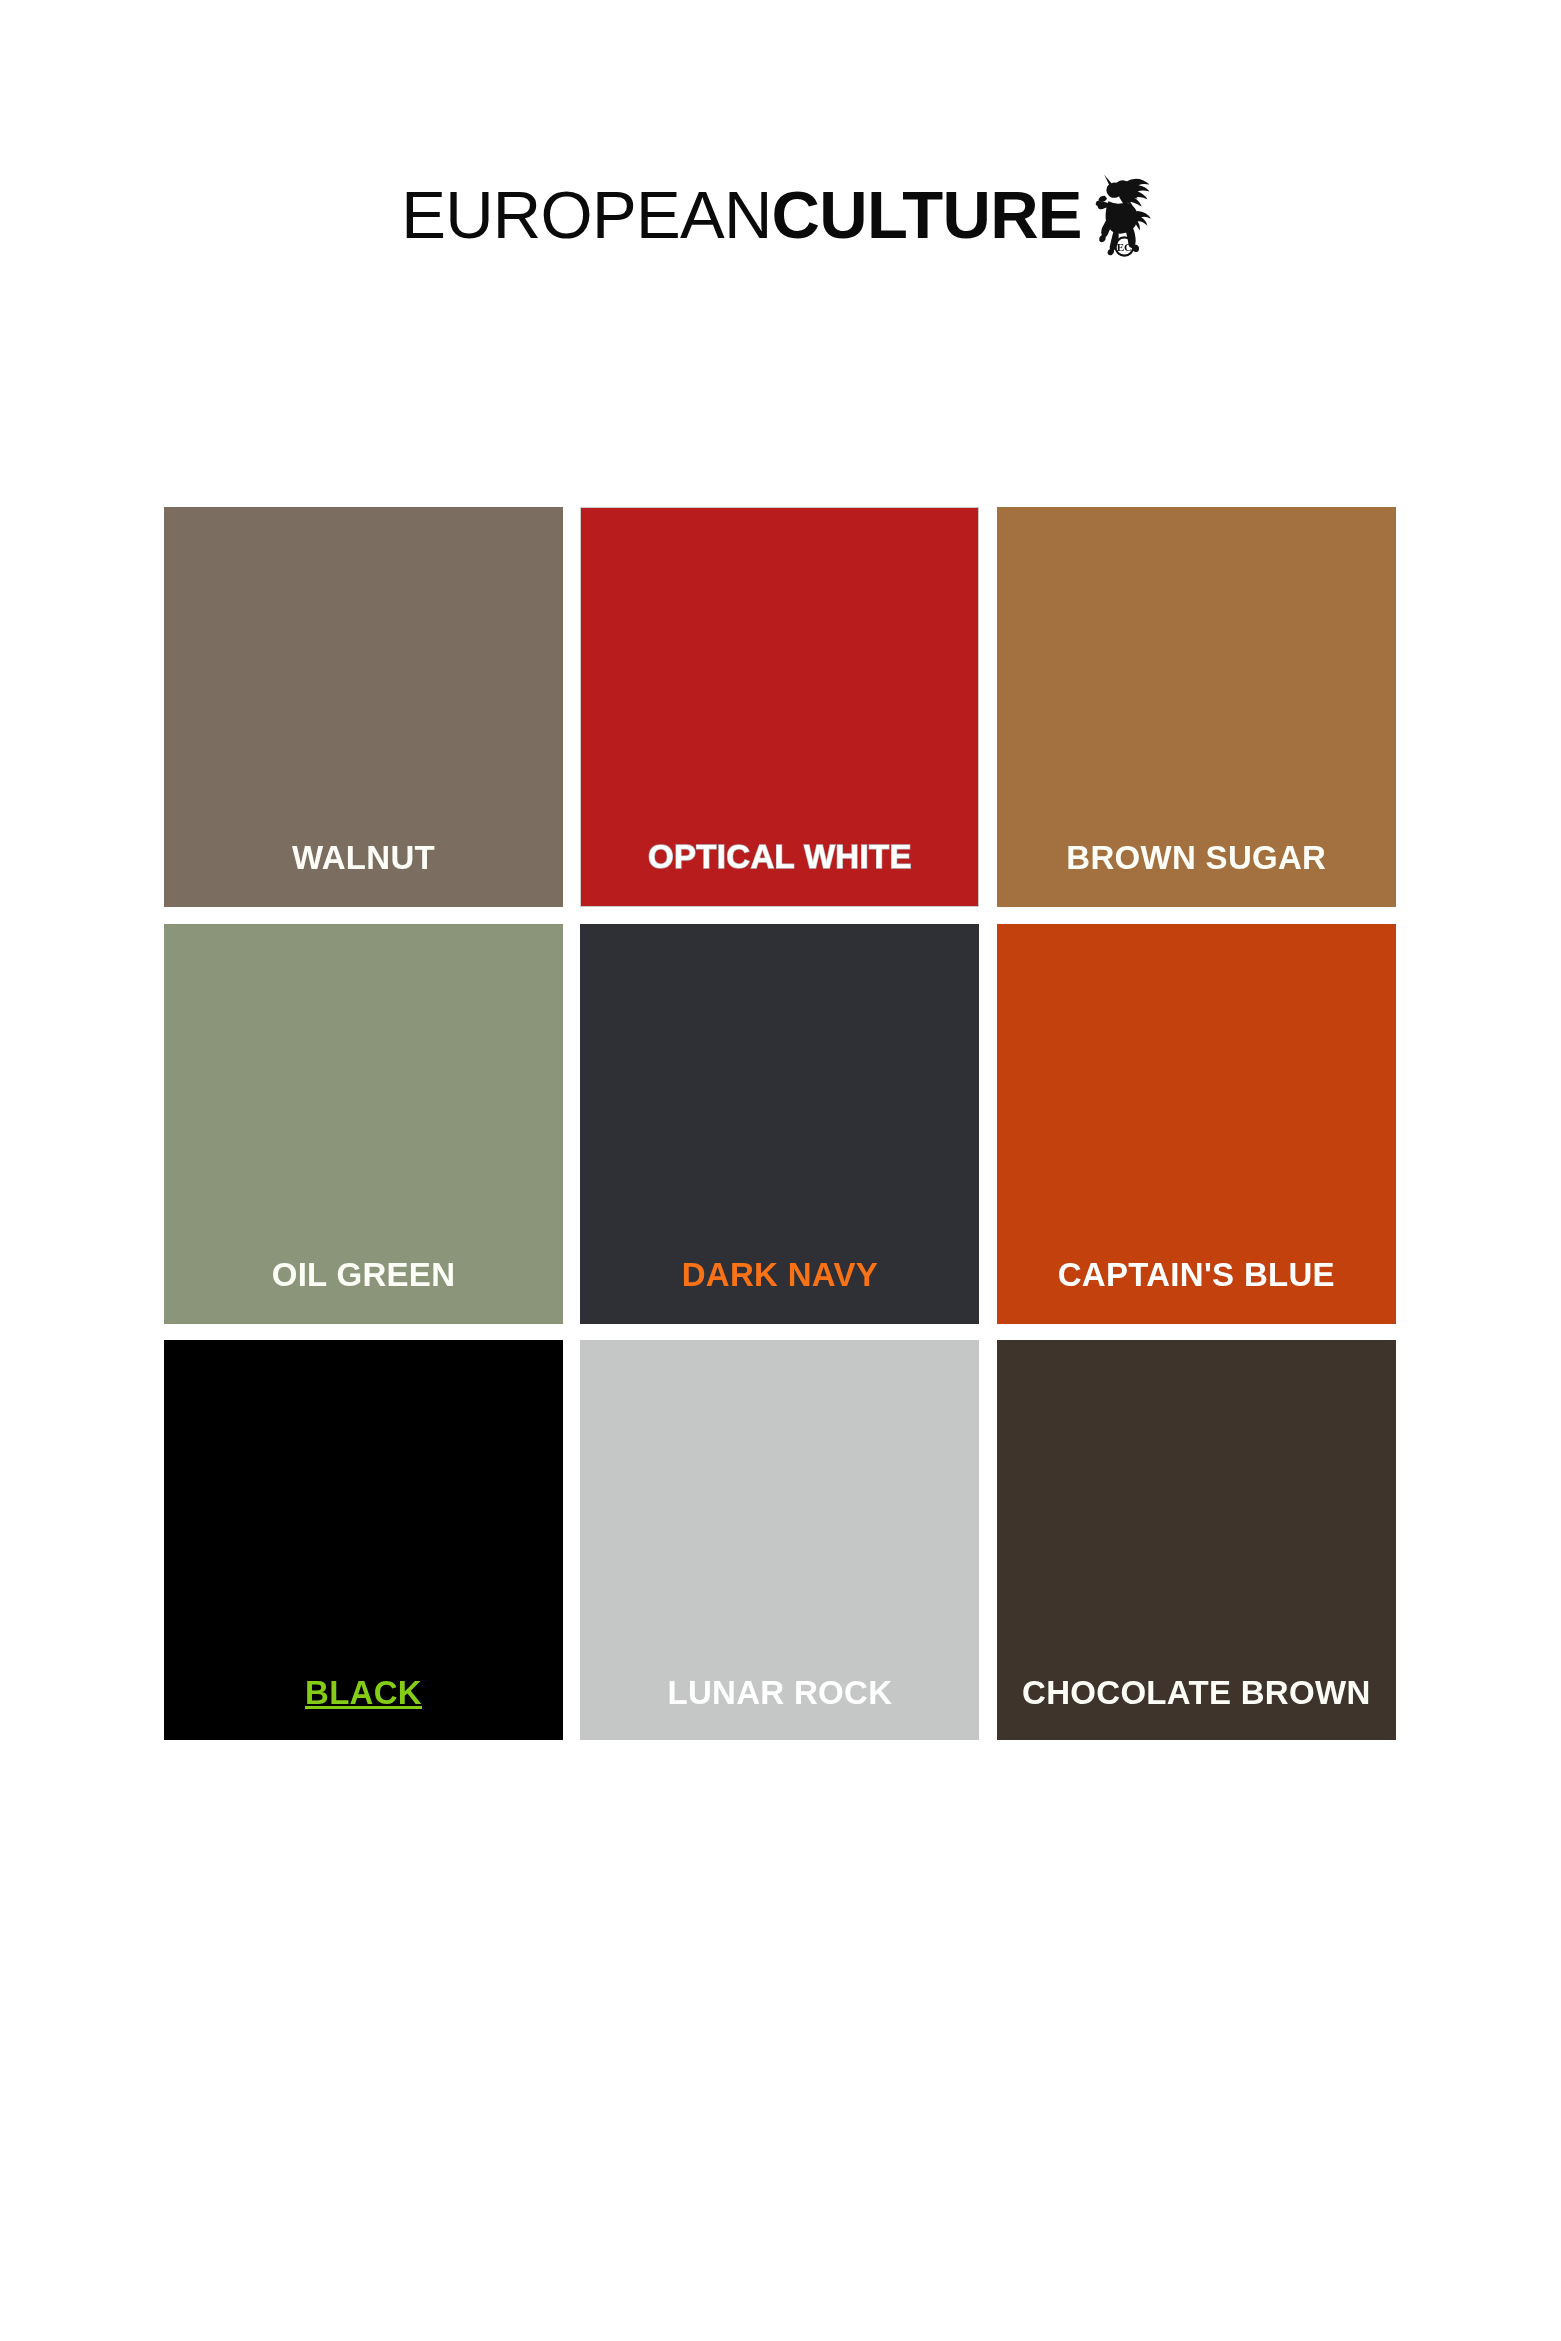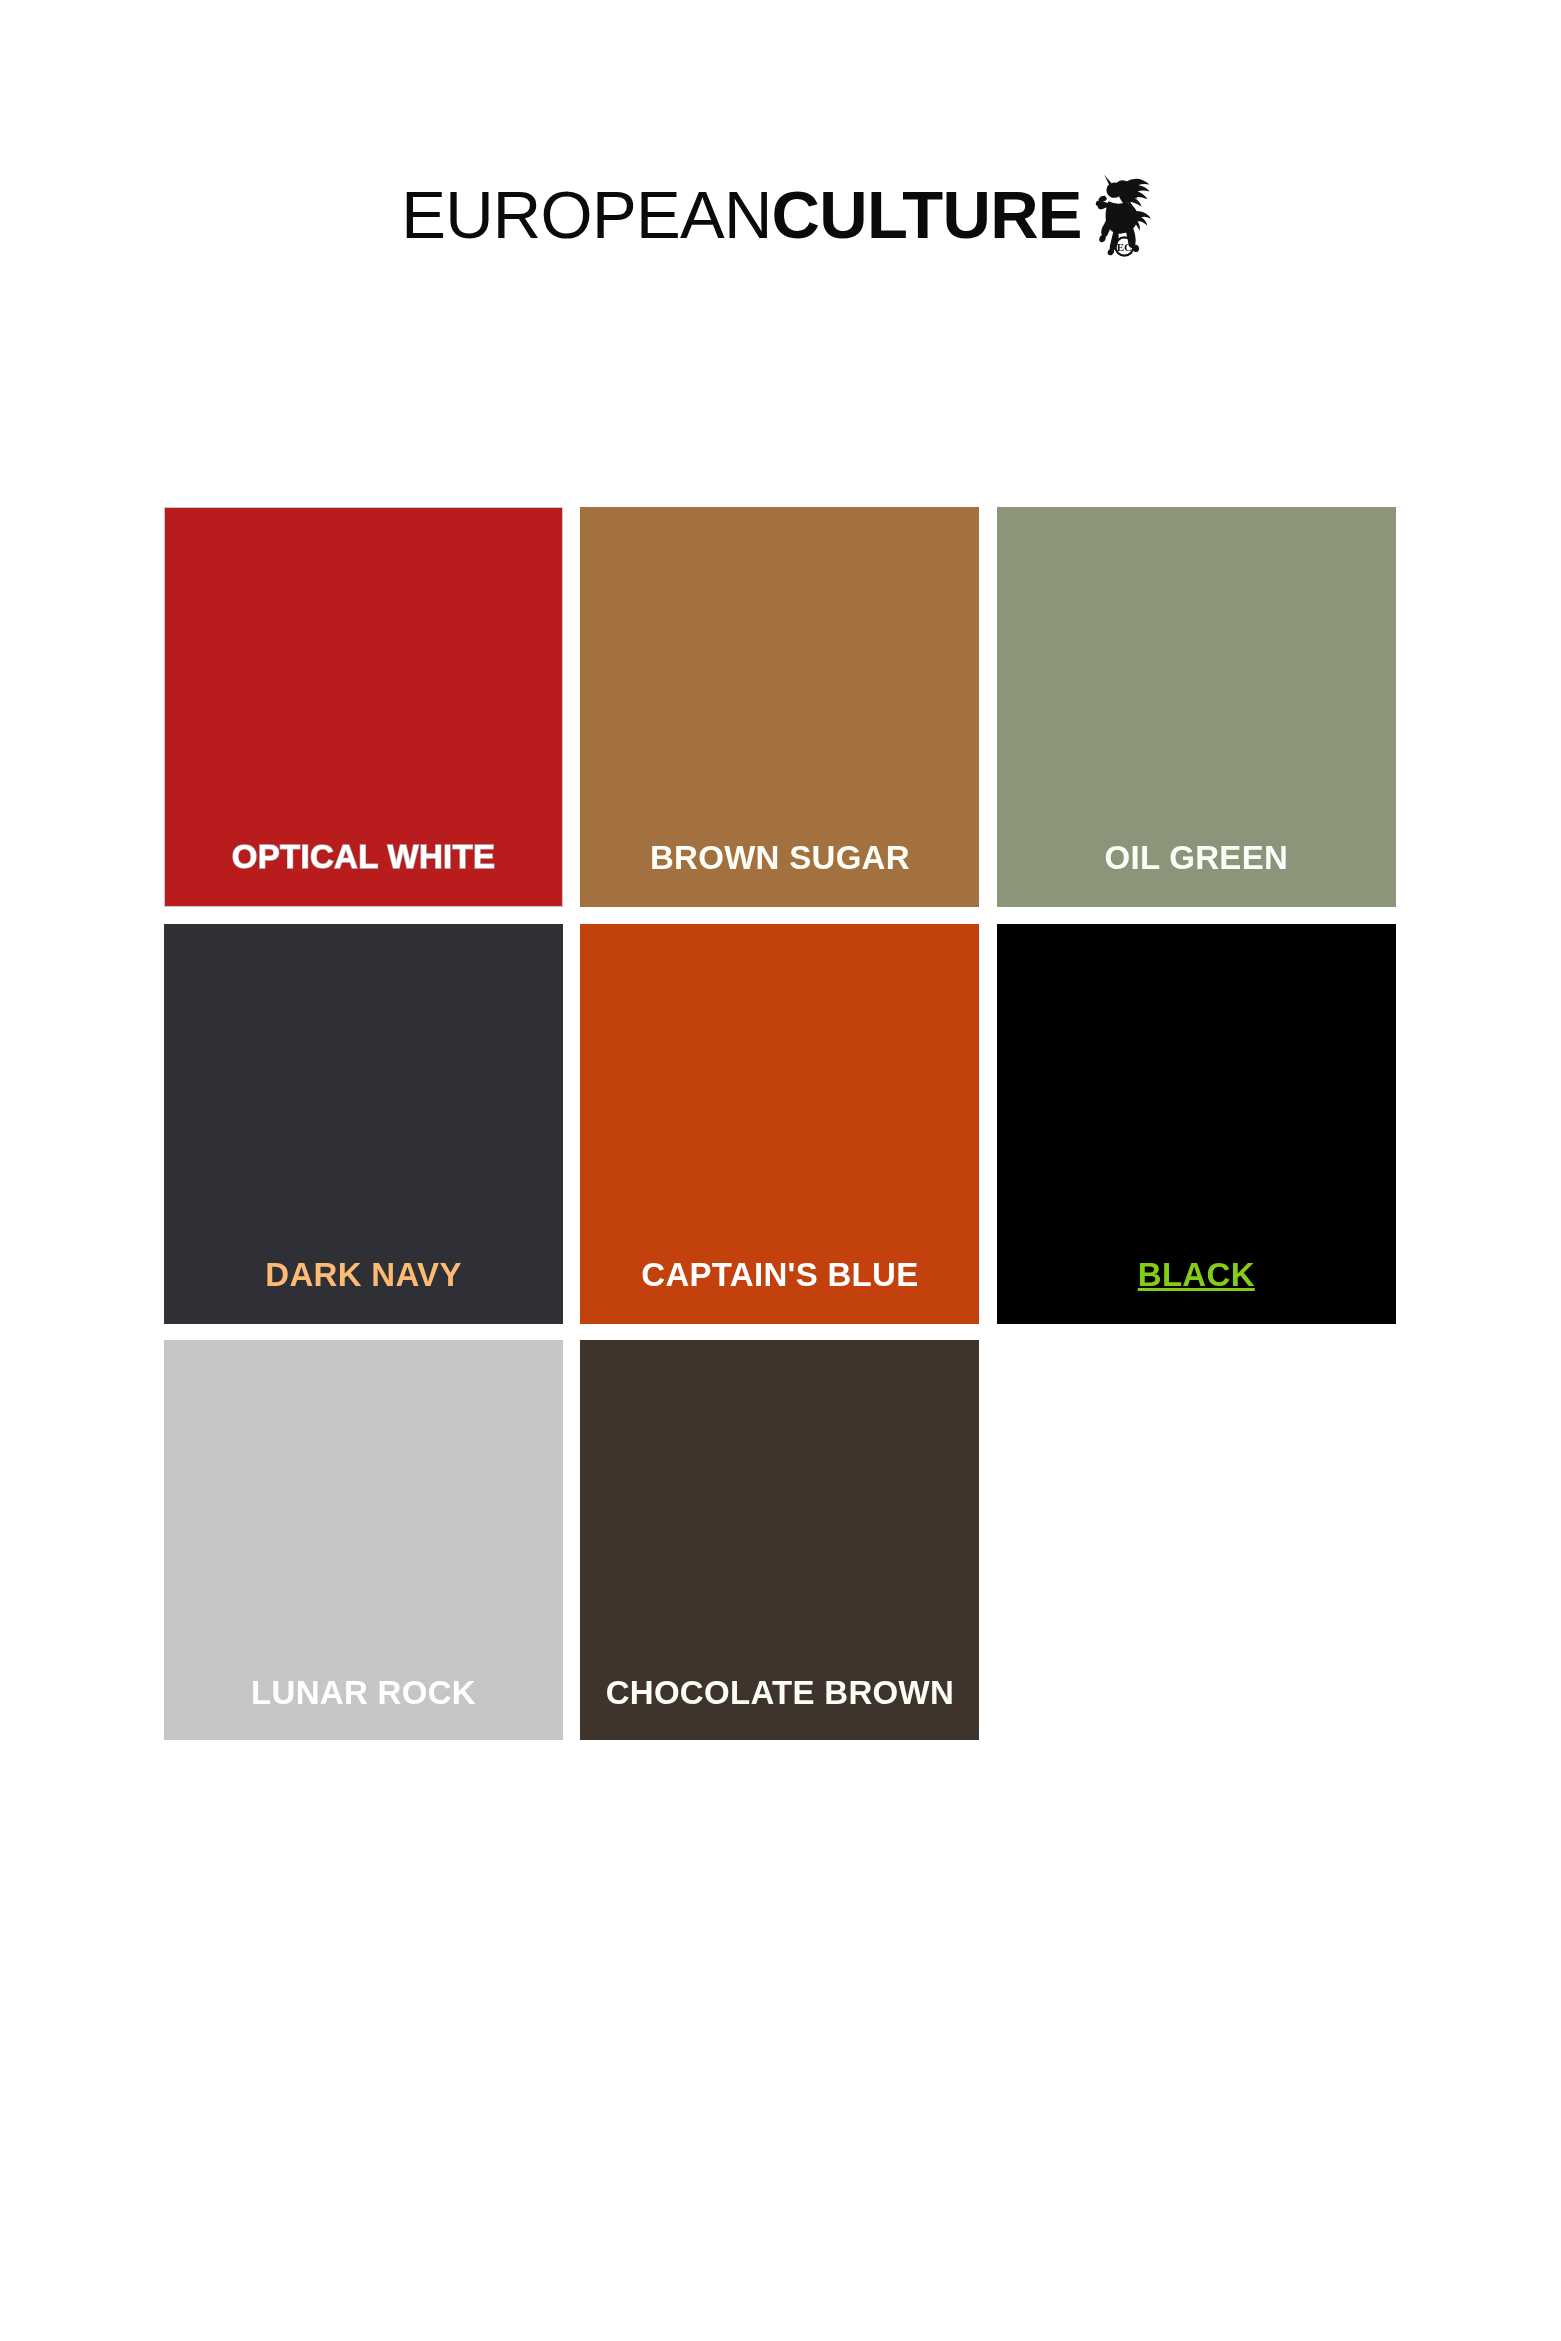--- a/index.html
+++ b/index.html
@@ -161,35 +161,38 @@
             <text x="45" y="124" text-anchor="middle" font-family="'Liberation Serif', serif" font-size="16" font-weight="700" fill="#111111">EC</text>
           </g>
         </svg>
       </span>
     </div>
 
   </div>
 
   <div class="grid">
 
+    <div class="swatch" style="background-color: rgb(123, 109, 96);">
+      <span class="swatch-label" style="color: rgb(253, 253, 247);">WALNUT</span>
+    </div>
 
     <div class="swatch is-pale has-border" style="background-color: #b91c1c; border-color: rgb(201, 201, 201);">
       <span class="swatch-label" style="color: rgb(255, 255, 255);">OPTICAL WHITE</span>
     </div>
 
     <div class="swatch" style="background-color: rgb(163, 113, 63);">
       <span class="swatch-label" style="color: rgb(253, 253, 247);">BROWN SUGAR</span>
     </div>
 
     <div class="swatch" style="background-color: rgb(138, 149, 122);">
       <span class="swatch-label" style="color: rgb(253, 253, 247);">OIL GREEN</span>
     </div>
 
     <div class="swatch" style="background-color: rgb(46, 48, 54);">
-      <span class="swatch-label" style="color: #fdba74;">DARK NAVY</span>
+      <span class="swatch-label" style="color: #f97316;">DARK NAVY</span>
     </div>
 
     <div class="swatch" style="background-color: #c2410c;">
       <span class="swatch-label" style="color: rgb(255, 255, 255);">CAPTAIN'S BLUE</span>
     </div>
 
     <div class="swatch" style="background-color: rgb(0, 0, 0);">
       <span class="swatch-label" style="color: #84cc16; text-decoration: underline;">BLACK</span>
     </div>
 

